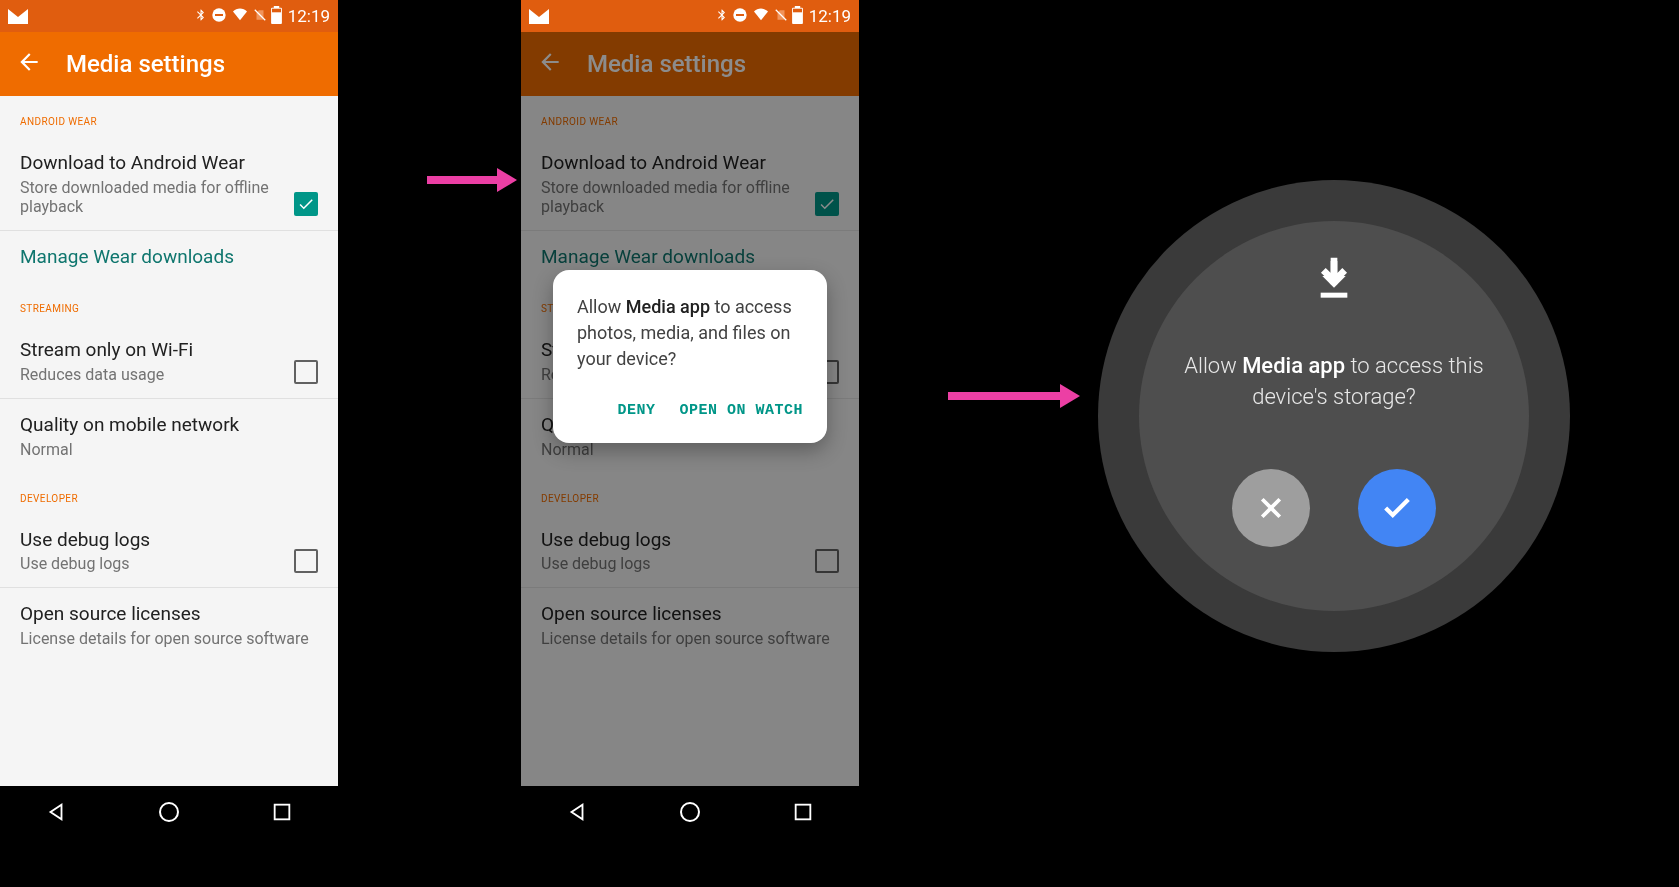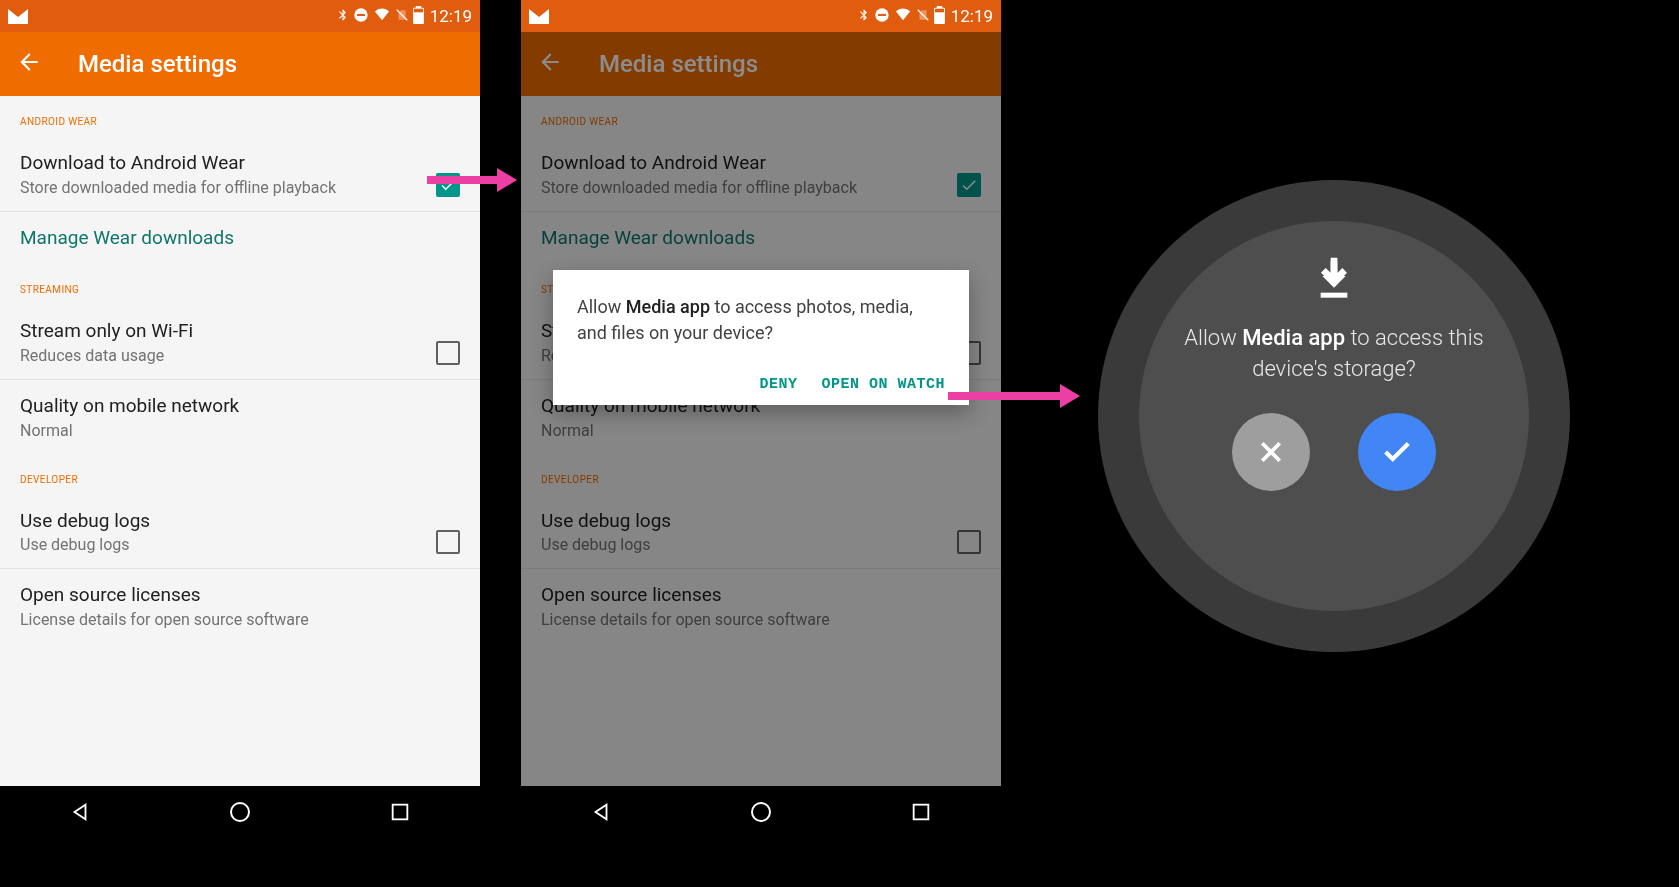--- a/index.html
+++ b/index.html
@@ -6,21 +6,21 @@
 body {
   background: #000;
   font-family: "Roboto", "Helvetica Neue", Arial, sans-serif;
   width: 1679px;
   height: 887px;
   position: relative;
   overflow: hidden;
 }
 .phone {
   position: absolute;
-  width: 480px;
+  width: 338px;
   background: #f5f5f5;
   display: flex;
   flex-direction: column;
 }
 .phone1 { left: 0; top: 0; height: 842px; }
 .phone2 { left: 521px; top: 0; height: 842px; }
 
 .status-bar {
   height: 32px;
   background: #e05d0f;
@@ -49,21 +49,21 @@
   border-left:10px solid transparent;
   border-right:10px solid transparent;
   border-top:8px solid #e05d0f;
 }
 .app-bar {
   height: 64px;
   background: #ef6c00;
   display: flex;
   align-items: center;
   padding: 0 16px;
-  gap: 36px;
+  gap: 24px;
 }
 .back-arrow { color:#fff; }
 .app-title { color:#fff; font-size: 24px; font-weight: 500; }
 
 .content { flex:1; overflow:hidden; background:#f5f5f5; }
 .section-header {
   color:#ef6c00;
   font-size:10px;
   font-weight:400;
   letter-spacing:0.4px;
@@ -107,22 +107,22 @@
 .scrim {
   position:absolute;
   inset:32px 0 56px 0;
   background:rgba(0,0,0,0.45);
 }
 .dialog {
   position:absolute;
   left:32px; right:32px;
   top:270px;
   background:#fff;
-  border-radius:0;
-  padding:24px 24px 12px;
+  border-radius:16px;
+  padding:24px 24px 24px;
   box-shadow:0 8px 20px rgba(0,0,0,.3);
 }
 .dialog-text { font-size:18px; color:#424242; line-height:1.45; }
 .dialog-text b { color:#212121; font-weight:500; }
 .dialog-actions { display:flex; justify-content:flex-end; gap:24px; margin-top:30px;font-family:Liberation Mono, monospace; }
 .dialog-btn { color:#009688; font-weight:700; font-size:15px; letter-spacing:0.5px; cursor:pointer; }
 
 
 .arrow {
   position:absolute;
@@ -147,20 +147,21 @@
   display:flex;align-items:center;justify-content:center;
 }
 .watch-face{
   width:390px;height:390px;
   border-radius:50%;
   background:#4e4e4e;
   display:flex;
   flex-direction:column;
   align-items:center;
   padding-top:36px;
+  gap:28px;
 }
 .watch-text{
   color:#e8e8e8;
   font-size:22px;
   text-align:center;
   line-height:1.4;
   padding:0 40px;
   margin-top:14px;
   font-weight:300;
 }

